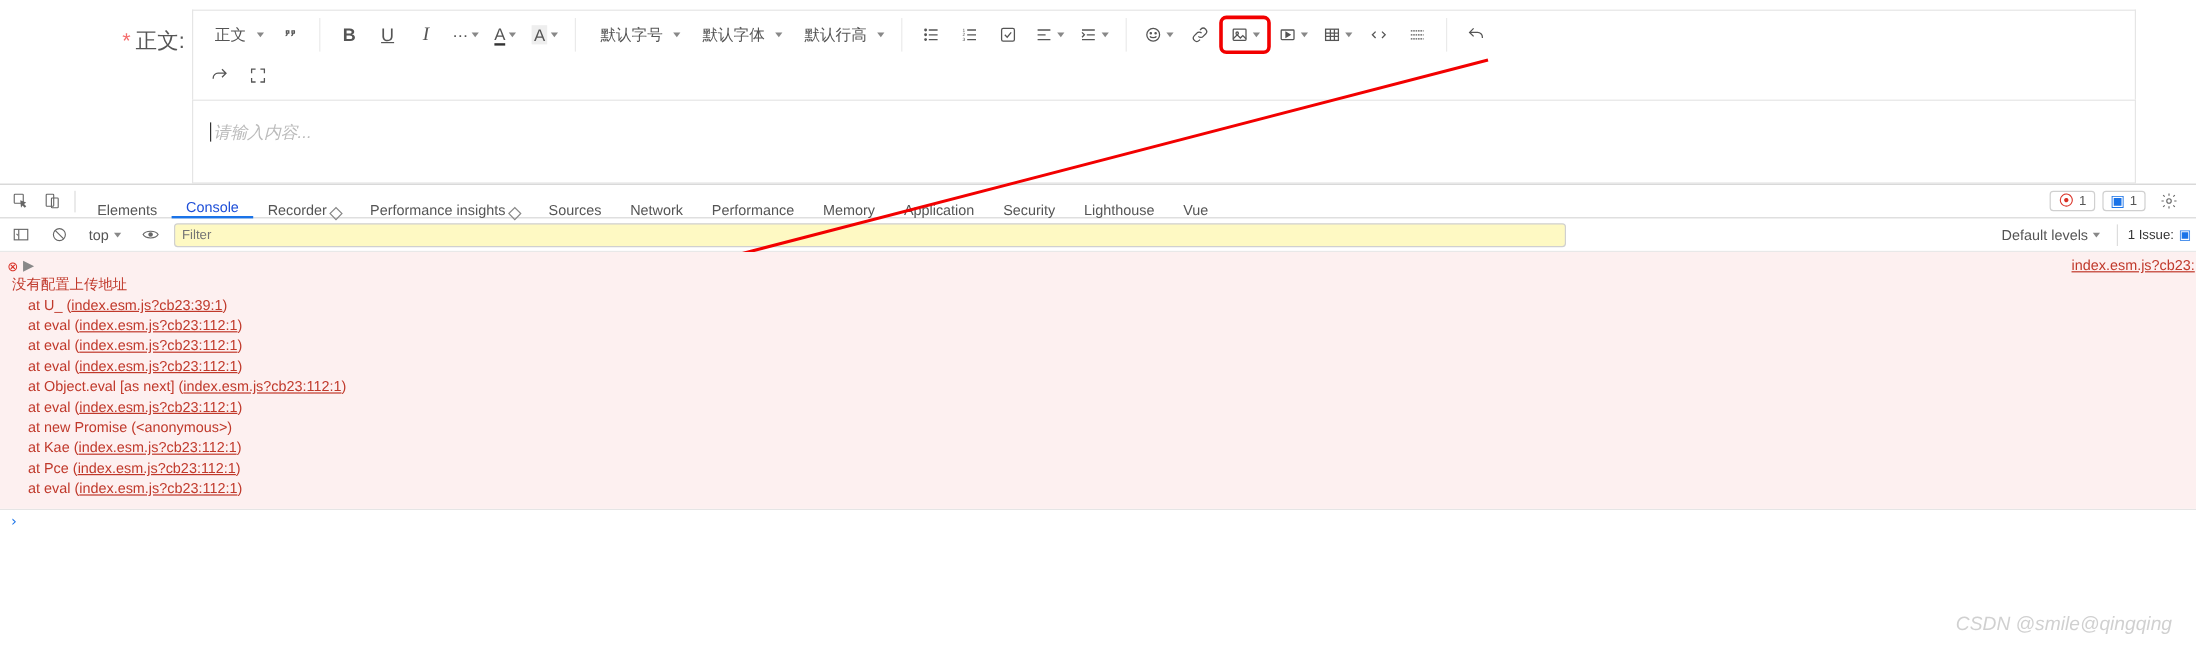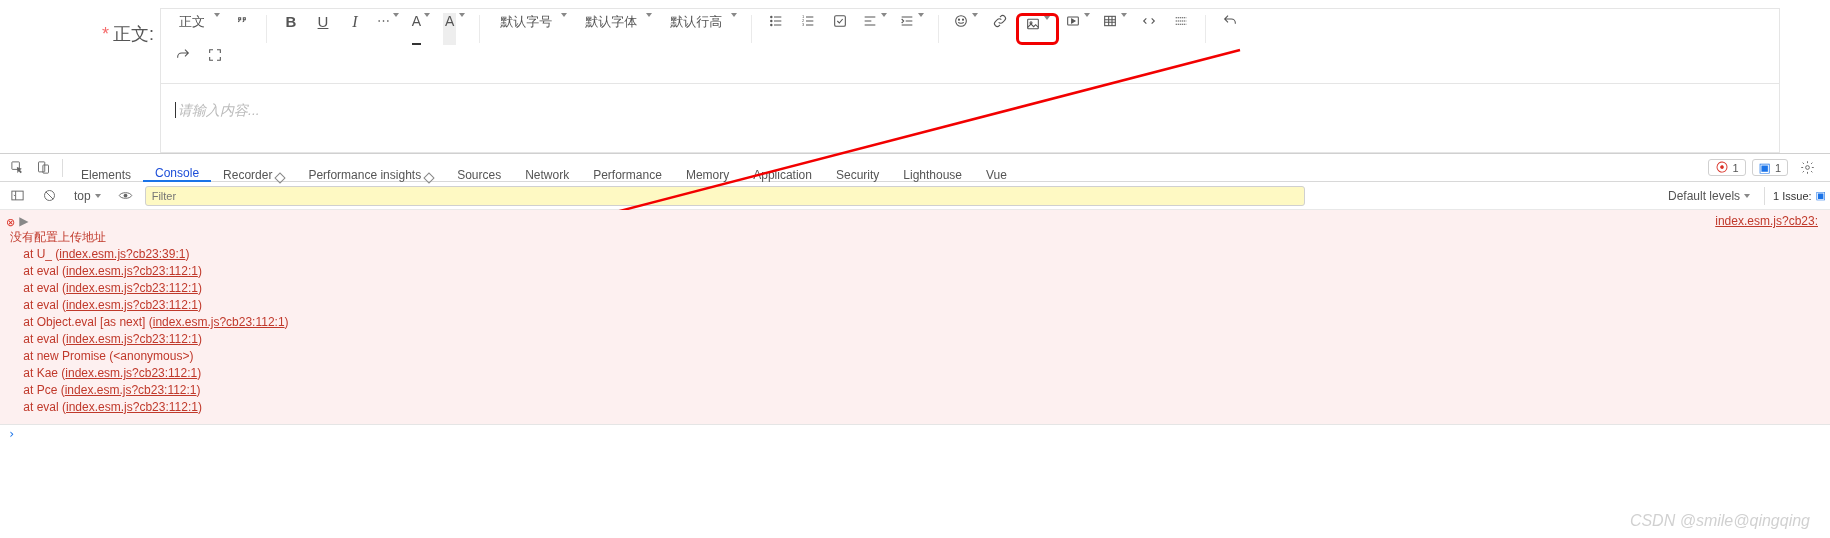--- a/index.html
+++ b/index.html
@@ -4,21 +4,21 @@
 <style>
 *{box-sizing:border-box;margin:0;padding:0;font-family:-apple-system,BlinkMacSystemFont,"Segoe UI",Arial,sans-serif}
 body{background:#fff;font-size:13px;color:#333;position:relative;width:1830px;height:538px;overflow:hidden}
 .editor-row{display:flex;align-items:flex-start;padding:8px 0 0 0}
 .label{width:160px;text-align:right;padding:14px 6px 0 0;font-size:18px;color:#555}
 .label .req{color:#f56c6c;margin-right:4px}
 .editor-wrap{flex:1;margin-right:50px}
 .toolbar{border:1px solid #e5e5e5;border-bottom:none;background:#fff;display:flex;flex-wrap:wrap;align-items:center;padding:4px 6px;gap:0}
 .tbgroup{display:flex;align-items:center}
 .tbsep{width:1px;height:28px;background:#eaeaea;margin:0 8px}
-.tbtn{height:32px;min-width:32px;display:flex;justify-content:center;padding:0 6px;border-radius:3px;cursor:pointer;color:#555}
+.tbtn{height:32px;min-width:32px;display:flex;align-items:center;justify-content:center;padding:0 6px;border-radius:3px;cursor:pointer;color:#555}
 .tbtn svg{width:16px;height:16px;stroke:currentColor;fill:none;stroke-width:1.6}
 .tbtn .caret{margin-left:3px}
 .caret{width:0;height:0;border-left:3px solid transparent;border-right:3px solid transparent;border-top:4px solid #888}
 .tbtn-txt{font-size:13px;color:#555;padding:0 6px}
 .tbtn.highlight{border:3px solid #f20000;border-radius:6px}
 .row2{padding-top:2px}
 .content{border:1px solid #e5e5e5;min-height:70px;padding:18px 14px;color:#bbb;font-size:14px;font-style:italic}
 .content .cursor{border-left:1px solid #333;padding-left:2px;font-style:italic}
 .arrow-overlay{position:absolute;left:0;top:0;pointer-events:none}
 
@@ -40,21 +40,21 @@
 .dt-sub input.filter{flex:0 0 auto;width:1160px;height:20px;border:1px solid #d0d0d0;border-radius:3px;padding:0 6px;font-size:11px;color:#888;background:#fef9c3}
 .dt-sub .right{margin-left:auto;display:flex;align-items:center;gap:8px}
 .issue-badge{display:inline-flex;align-items:center;gap:4px;font-size:11px;color:#333}
 
 .console{background:#fdf0f0;font-family:Menlo,Consolas,monospace;font-size:12px;color:#c0392b;padding:4px 0 8px 0;position:relative}
 .console .line{padding:0 10px;line-height:17px;white-space:pre}
 .console .firstline{display:flex;align-items:flex-start}
 .console .err-ico{color:#d93025;margin:2px 4px 0 6px;font-size:11px}
 .console .tri{color:#888;margin-right:2px}
 .console a{color:#c0392b;text-decoration:underline;cursor:pointer}
-.console .src{position:absolute;right:12px;top:4px;text-decoration:underline}
+.console .src{position:absolute;right:1px;top:4px;text-decoration:underline}
 .prompt{font-family:monospace;color:#1a73e8;padding:2px 8px;border-top:1px solid #e5e5e5;background:#fff}
 
 .tag-ico{width:8px;height:8px;border:1.5px solid #888;transform:rotate(45deg);display:inline-block}
 .watermark{position:absolute;right:20px;bottom:8px;color:rgba(120,120,120,.35);font-size:16px;font-style:italic;pointer-events:none}
 </style>
 </head>
 <body>
 
 <div class="editor-row">
   <div class="label">

